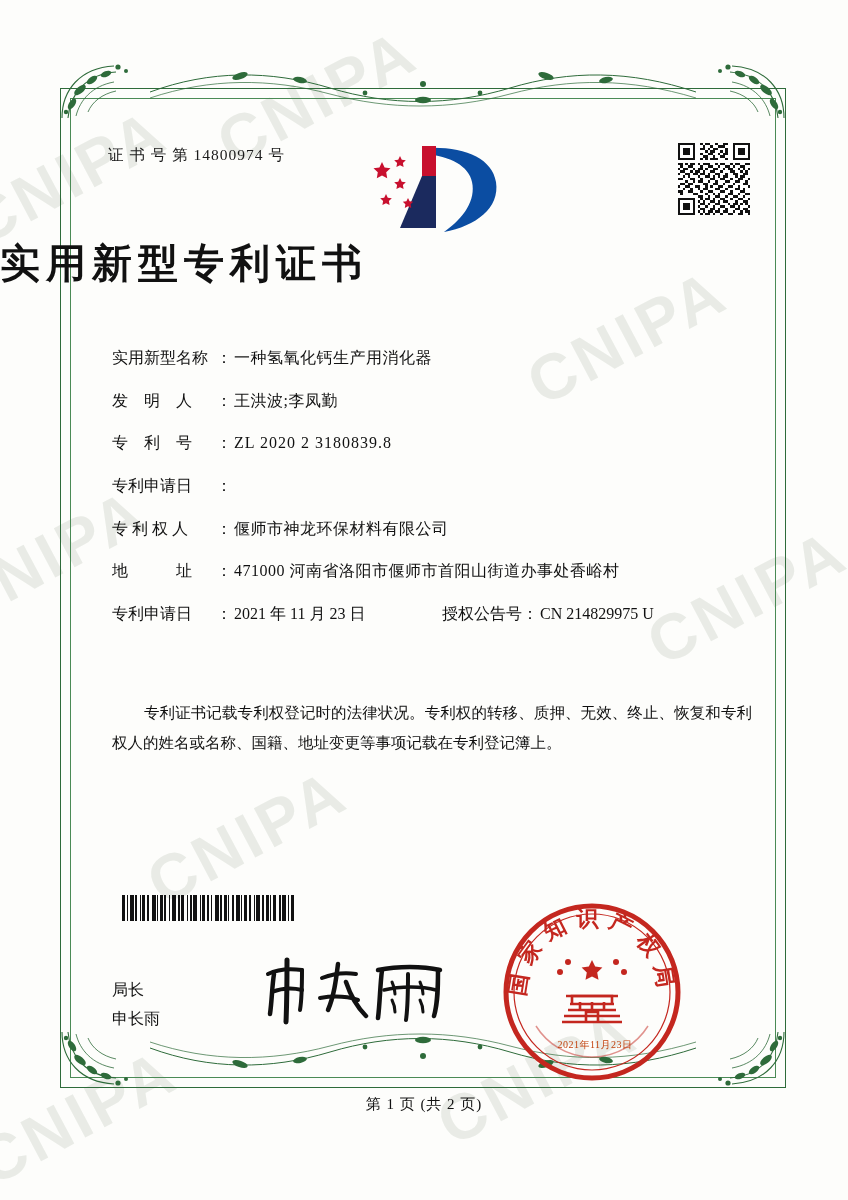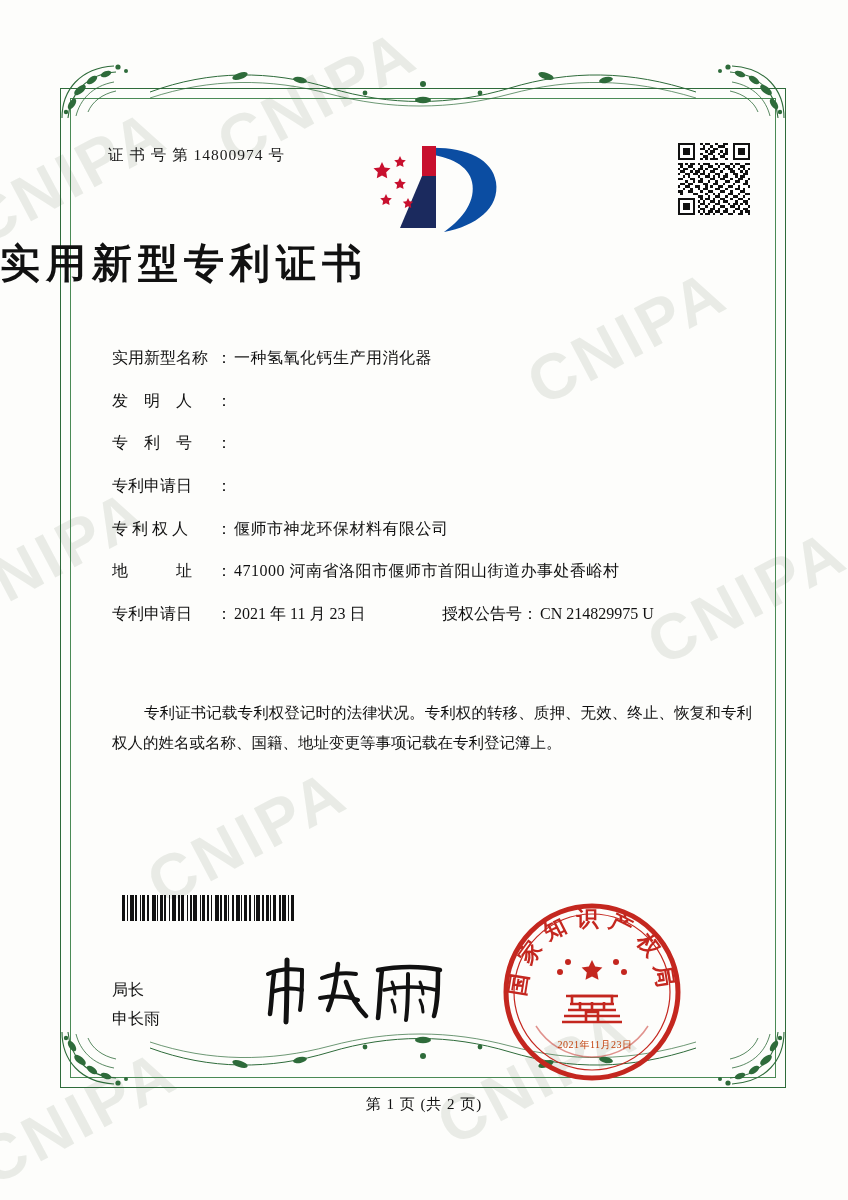--- a/index.html
+++ b/index.html
@@ -617,25 +617,27 @@
 
     <div class="field-row">
       <span class="f-label">实用新型名称</span>
       <span class="f-colon">：</span>
       <span class="f-value">一种氢氧化钙生产用消化器</span>
     </div>
 
     <div class="field-row">
       <span class="f-label">发　明　人</span>
       <span class="f-colon">：</span>
+      <span class="f-value">王洪波;李凤勤</span>
     </div>
 
     <div class="field-row">
       <span class="f-label">专　利　号</span>
       <span class="f-colon">：</span>
+      <span class="f-value mono">ZL 2020 2 3180839.8</span>
     </div>
 
     <div class="field-row">
       <span class="f-label">专利申请日</span>
       <span class="f-colon">：</span>
     </div>
 
     <div class="field-row">
       <span class="f-label">专 利 权 人</span>
       <span class="f-colon">：</span>

